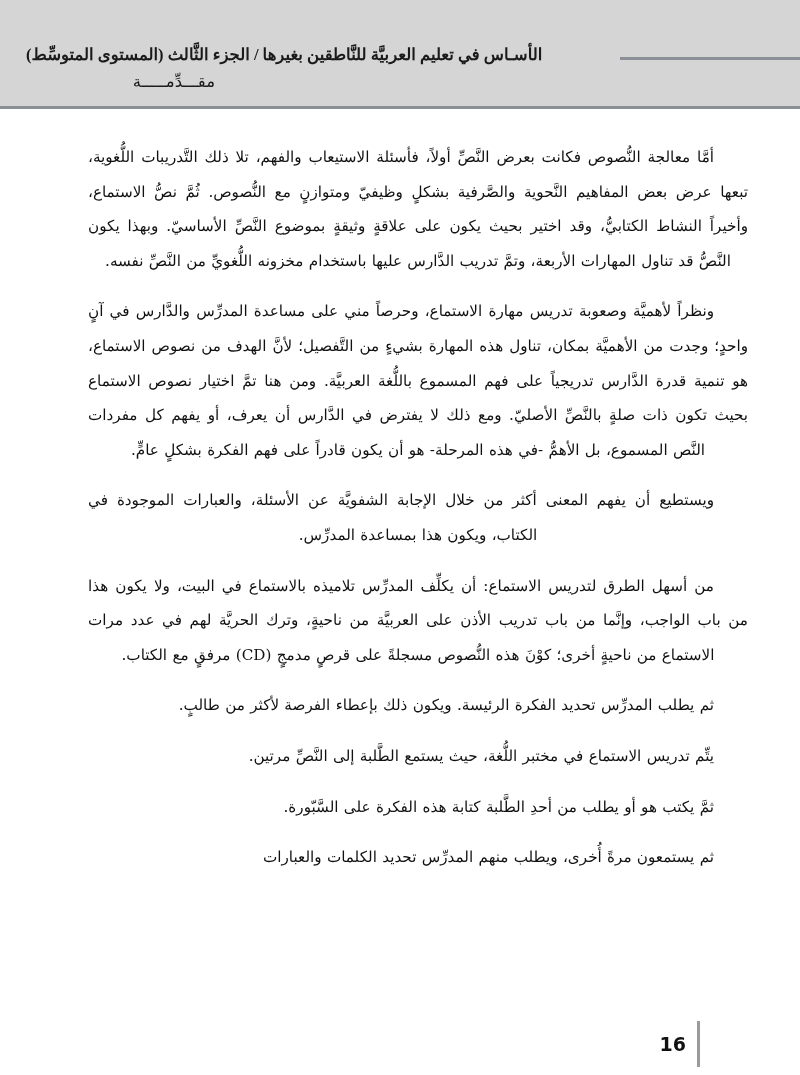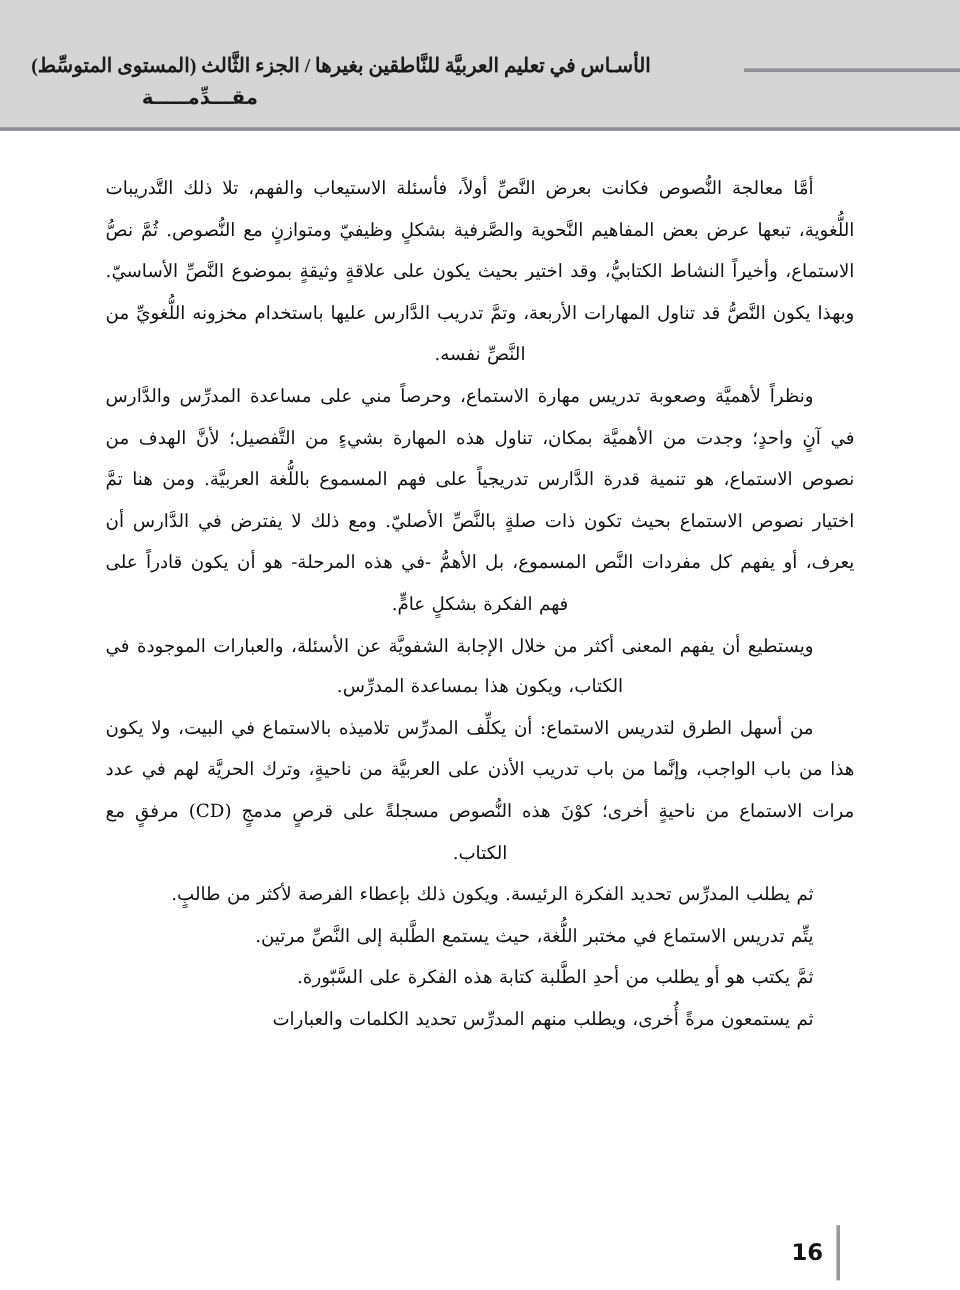--- a/index.html
+++ b/index.html
@@ -63,52 +63,52 @@
     position: absolute;
     top: 72px;
     right: 0;
     width: 800px;
     text-align: right;
     padding-right: 585px;
     box-sizing: border-box;
     direction: rtl;
     font-family: "DejaVu Sans", "Liberation Sans", sans-serif;
     font-size: 16.5px;
-    font-weight: bold;
+    font-weight: normal;
     color: #1a1a1a;
     white-space: nowrap;
   }
 
   
   .page-body {
     position: absolute;
     top: 109px;
     right: 0;
     left: 0;
-    padding: 31px 88px 0 88px;
+    padding: 31px 52px 0 88px;
     box-sizing: border-box;
     direction: rtl;
   }
   .para {
     margin: 0 0 0 0;
     direction: rtl;
     text-align: justify;
     text-align-last: center;
     font-family: "DejaVu Serif", "Liberation Serif", serif;
     font-size: 15.2px;
     line-height: 34.6px;
     color: #111111;
     text-indent: 34px;
     word-spacing: 0.5px;
   }
   .para.last-right {
     text-align-last: right;
   }
   .para + .para {
-    margin-top: 0;
+    margin-top: 16px;
   }
 
   
   .page-footer {
     position: absolute;
     bottom: 0;
     left: 0;
     width: 740px;
     height: 68px;
   }

